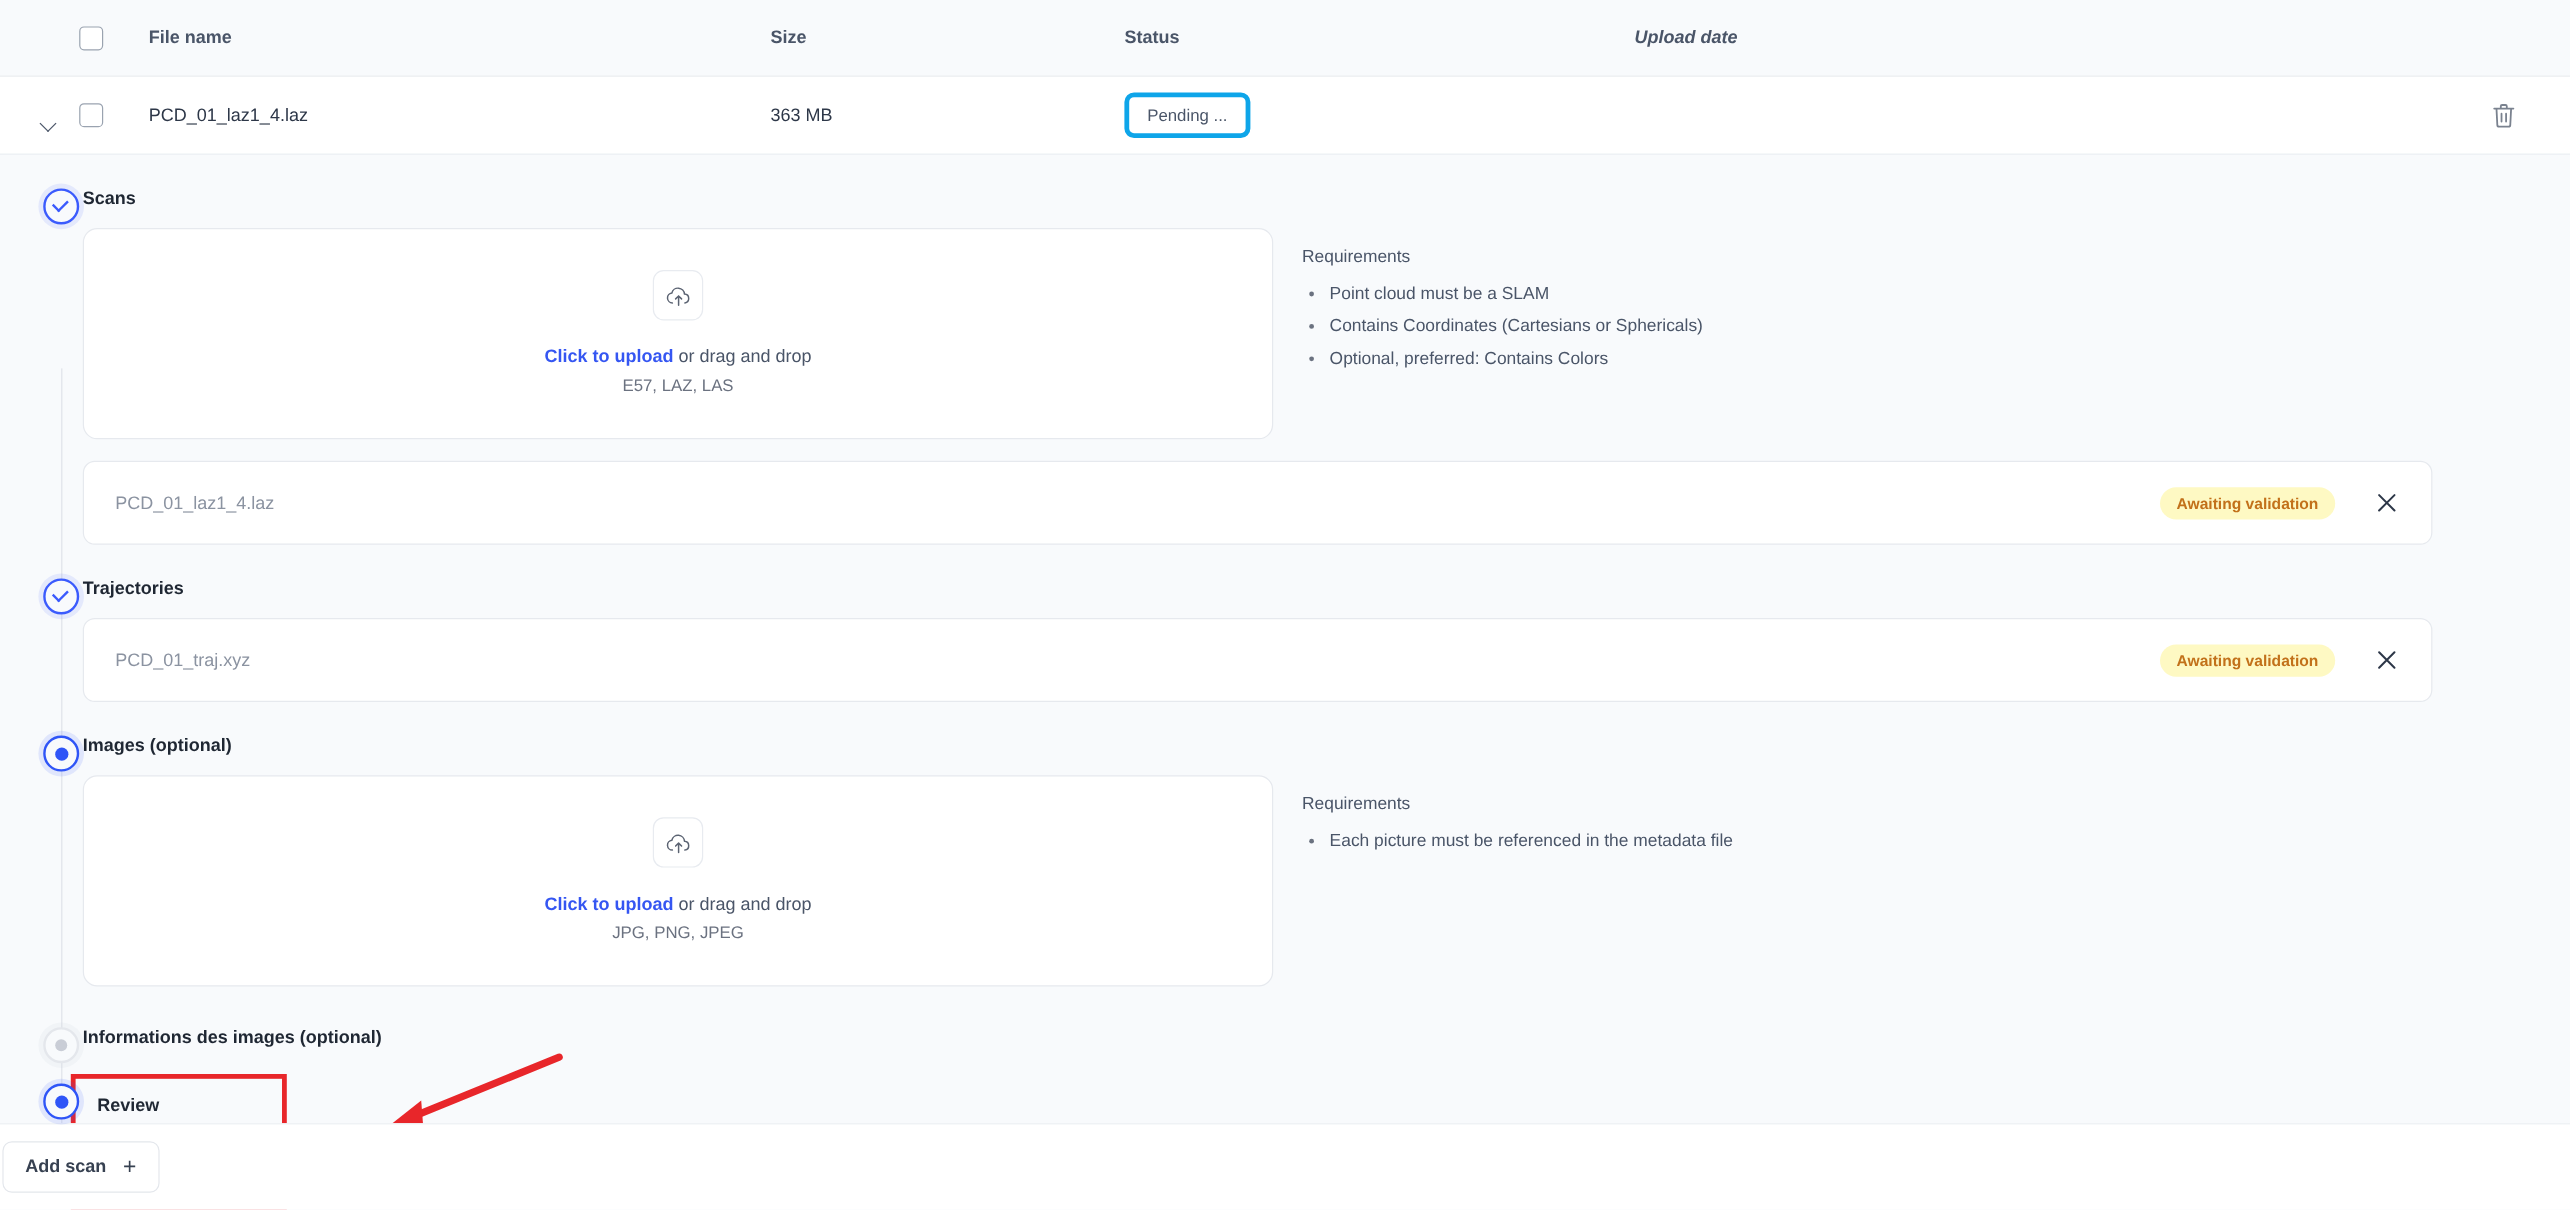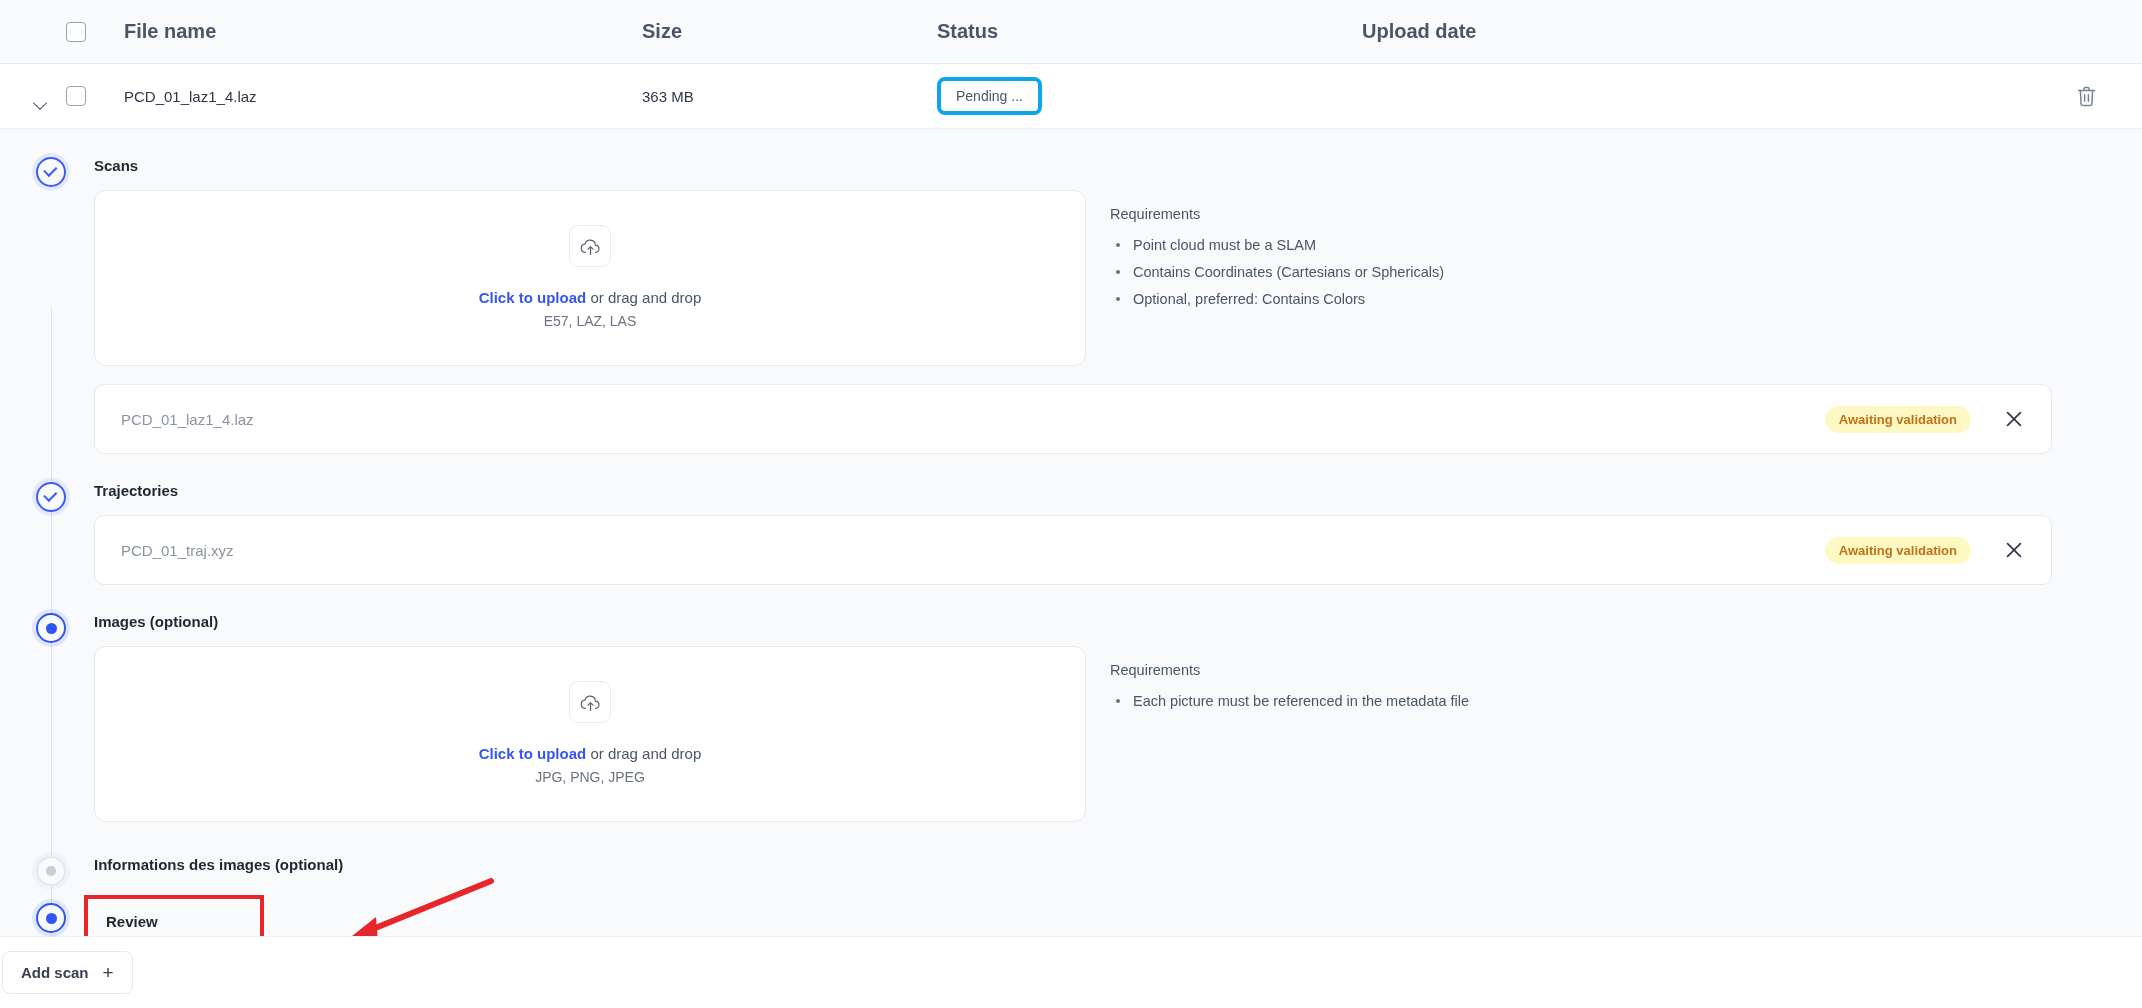--- a/index.html
+++ b/index.html
@@ -21,30 +21,30 @@
   }
 
   
   .table-header {
     display: flex;
     align-items: center;
     height: 64px;
     background: #f8fafc;
     border-bottom: 1px solid #e8eaee;
     padding-left: 34px;
-    font-size: 20px;
+    font-size: 15px;
     color: #4a5568;
     font-weight: 600;
   }
   .col-caret { width: 32px; flex: 0 0 32px; }
   .col-check { width: 36px; flex: 0 0 36px; display: flex; align-items: center; }
   .col-name  { width: 540px; flex: 0 0 540px; padding-left: 22px; }
   .col-size  { width: 295px; flex: 0 0 295px; }
   .col-status{ width: 425px; flex: 0 0 425px; }
-  .col-date  { flex: 1 1 auto; }
+  .col-date  { flex: 1 1 auto; font-style: italic; }
 
   .checkbox {
     width: 20px; height: 20px;
     border: 1.5px solid #9aa3b0;
     border-radius: 4px;
     background: #ffffff;
     display: inline-block;
   }
 
   
@@ -108,21 +108,21 @@
     position: absolute;
     left: 51px;
     top: 178px;
     bottom: 60px;
     width: 1px;
     background: #dfe3e9;
   }
 
   .step {
     position: relative;
-    padding-left: 94px;
+    padding-left: 69px;
     padding-top: 28px;
   }
   .step:first-child { padding-top: 34px; }
 
   .step-dot {
     position: absolute;
     left: 36px;
     width: 30px; height: 30px;
     border-radius: 50%;
     display: flex; align-items: center; justify-content: center;

